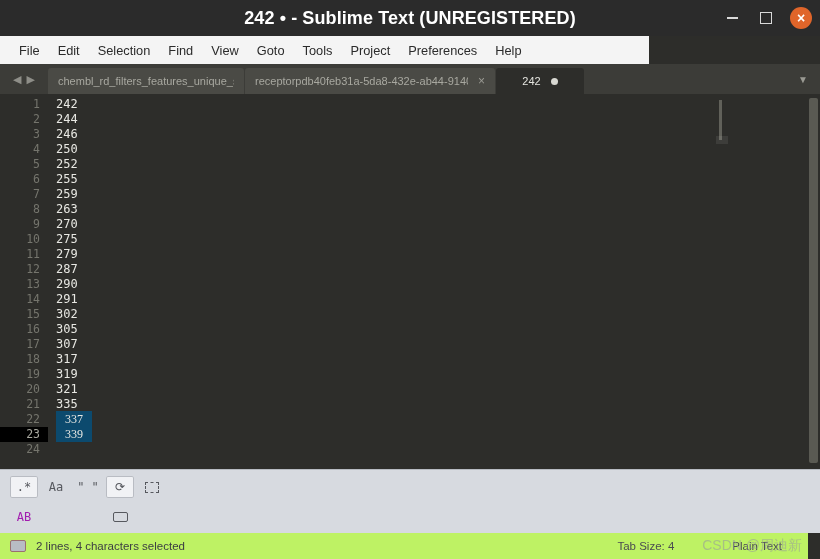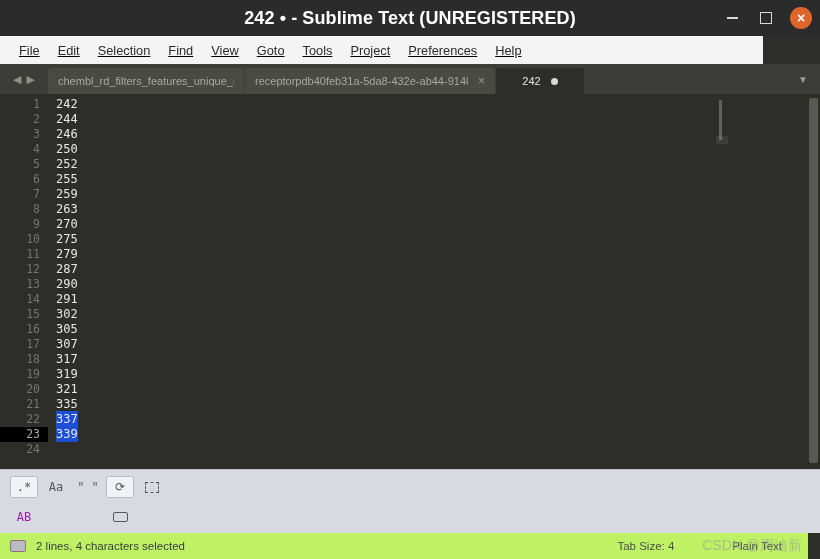--- a/index.html
+++ b/index.html
@@ -38,23 +38,23 @@
     border: 1.5px solid #d9d9d9;
   }
   .win-btn.close {
     width: 22px; height: 22px; border-radius: 50%;
     background: #e0652a;
     color: #ffffff; font-size: 14px; font-weight: bold;
   }
 
   
   .menubar {
-    position: absolute; left: 0; top: 36px; width: 763px; height: 28px;
+    position: absolute; left: 0; top: 36px; width: 649px; height: 28px;
     background: #f4f4f4;
-    display: flex; align-items: center; padding-left: 10px; text-decoration: underline;
+    display: flex; align-items: center; padding-left: 10px;
   }
   .menu-item {
     color: #2b2b2b; font-size: 12.8px; padding: 3px 9px;
     white-space: nowrap; cursor: default;
   }
 
   
   .tabbar {
     position: absolute; left: 0; top: 64px; width: 820px; height: 30px;
     background: #3c3c38;
@@ -116,21 +116,21 @@
     position: absolute; left: 48px; top: 0; right: 110px; height: 100%;
     padding-top: 3px;
   }
   .code-line {
     height: 15px; line-height: 15px;
     color: #e8e8e3; font-size: 12px;
     font-family: "DejaVu Sans Mono", monospace;
     padding-left: 8px; white-space: pre;
   }
   .code-line .sel {
-    background: #1d4ed8; padding: 1px 0;
+    background: #0c4a6e; padding: 1px 9px; font-family: Liberation Serif, serif;
   }
   .minimap {
     position: absolute; right: 18px; top: 0; width: 92px; height: 100%;
   }
   .minimap-content {
     position: absolute; left: 9px; top: 6px;
     width: 3px; height: 40px;
     background: #61615a;
   }
   .minimap-viewport {

